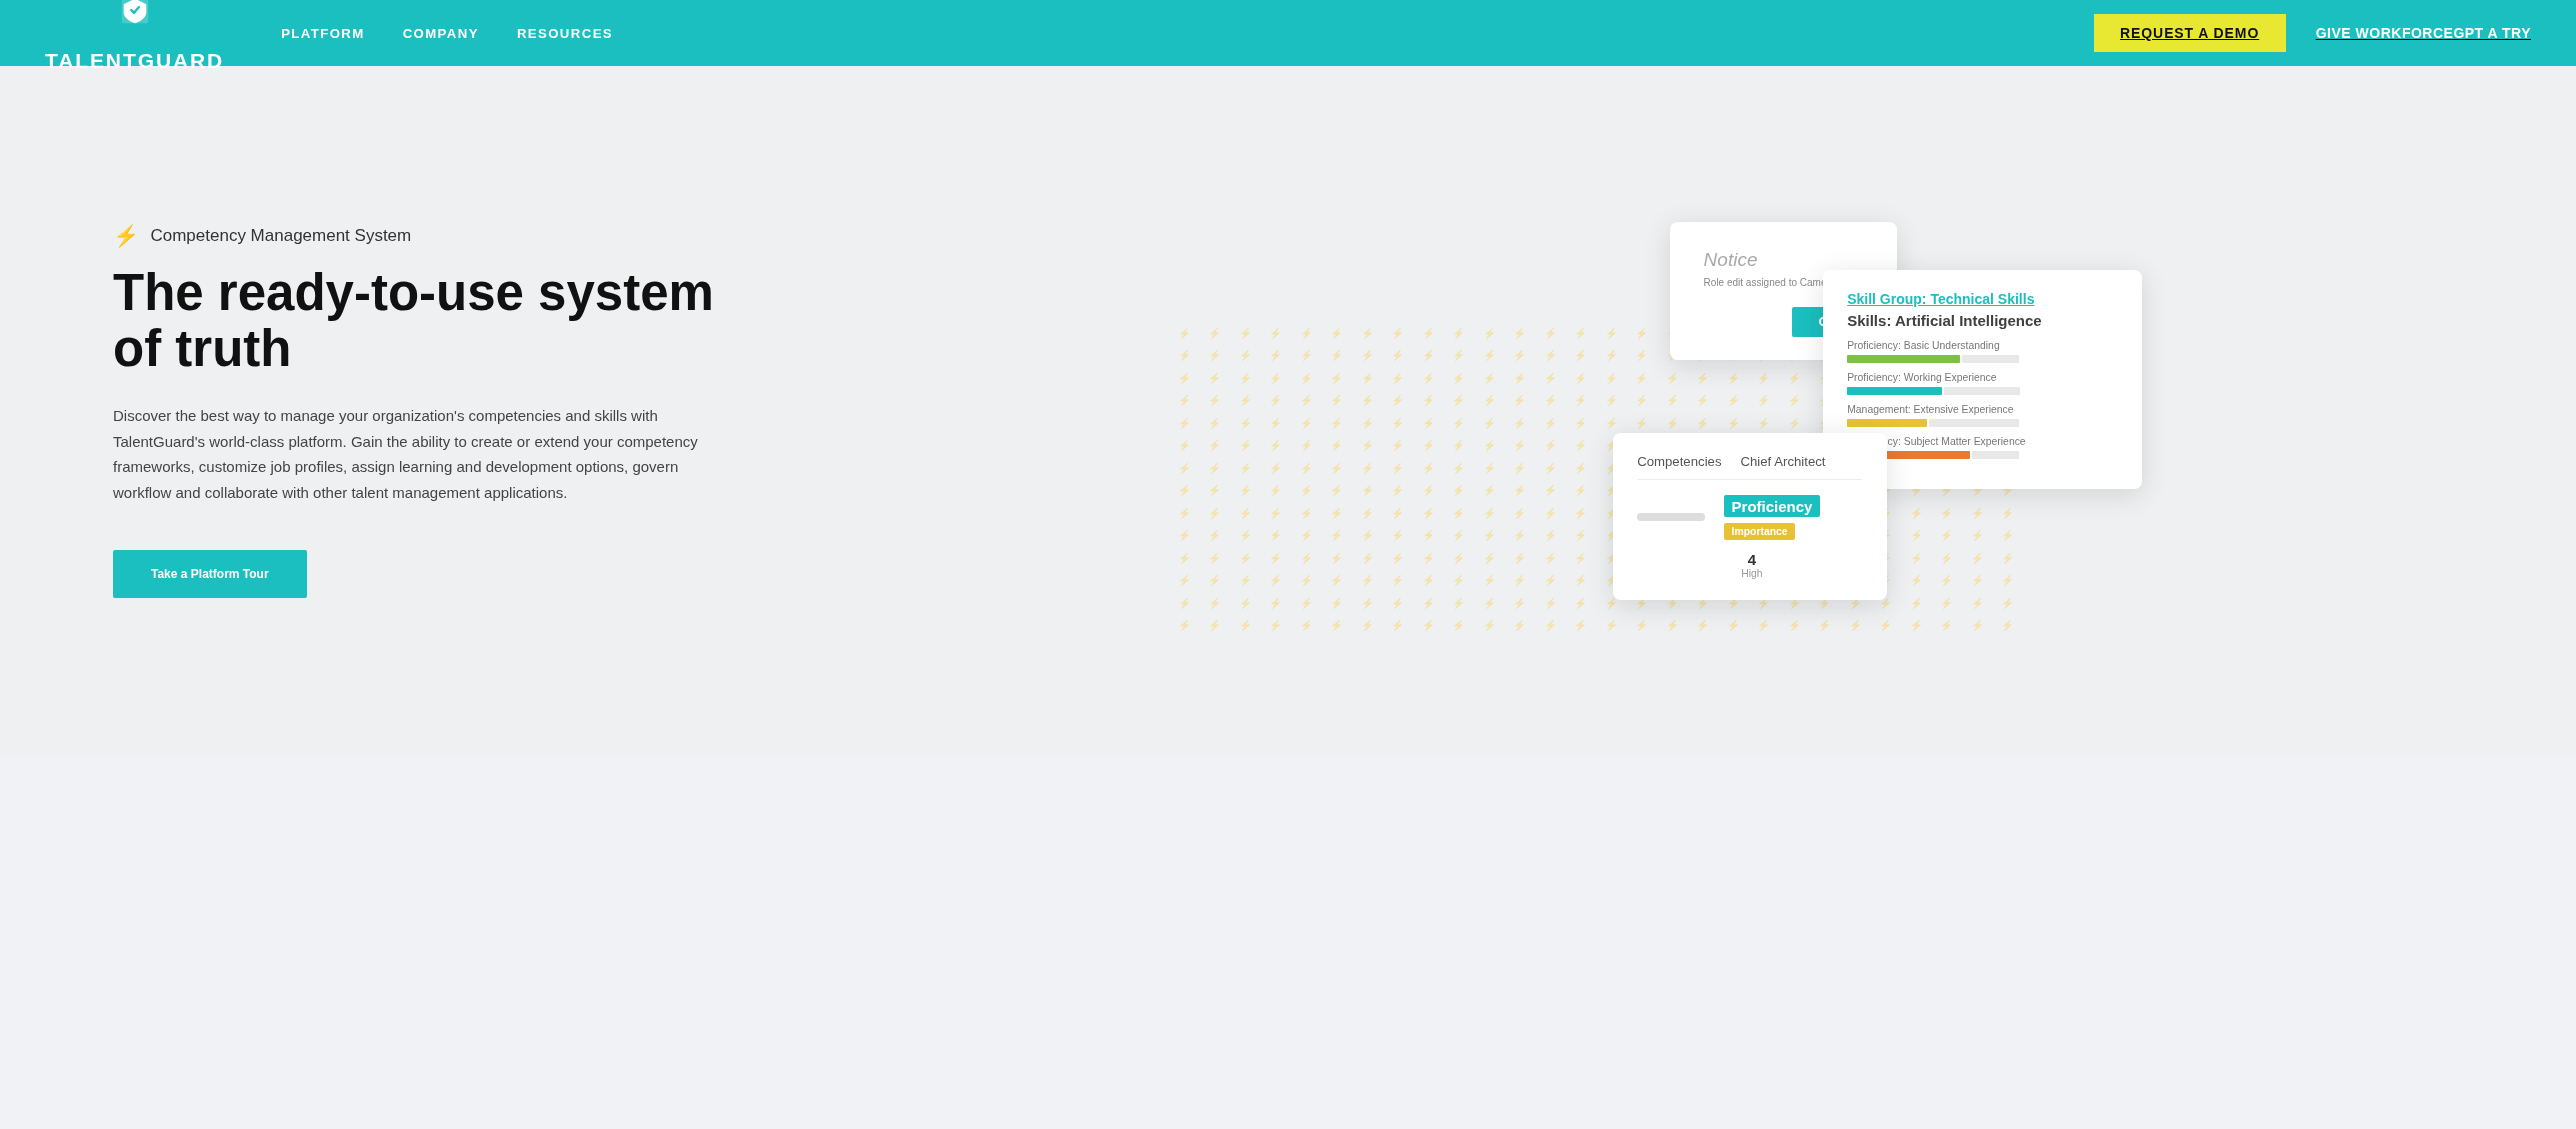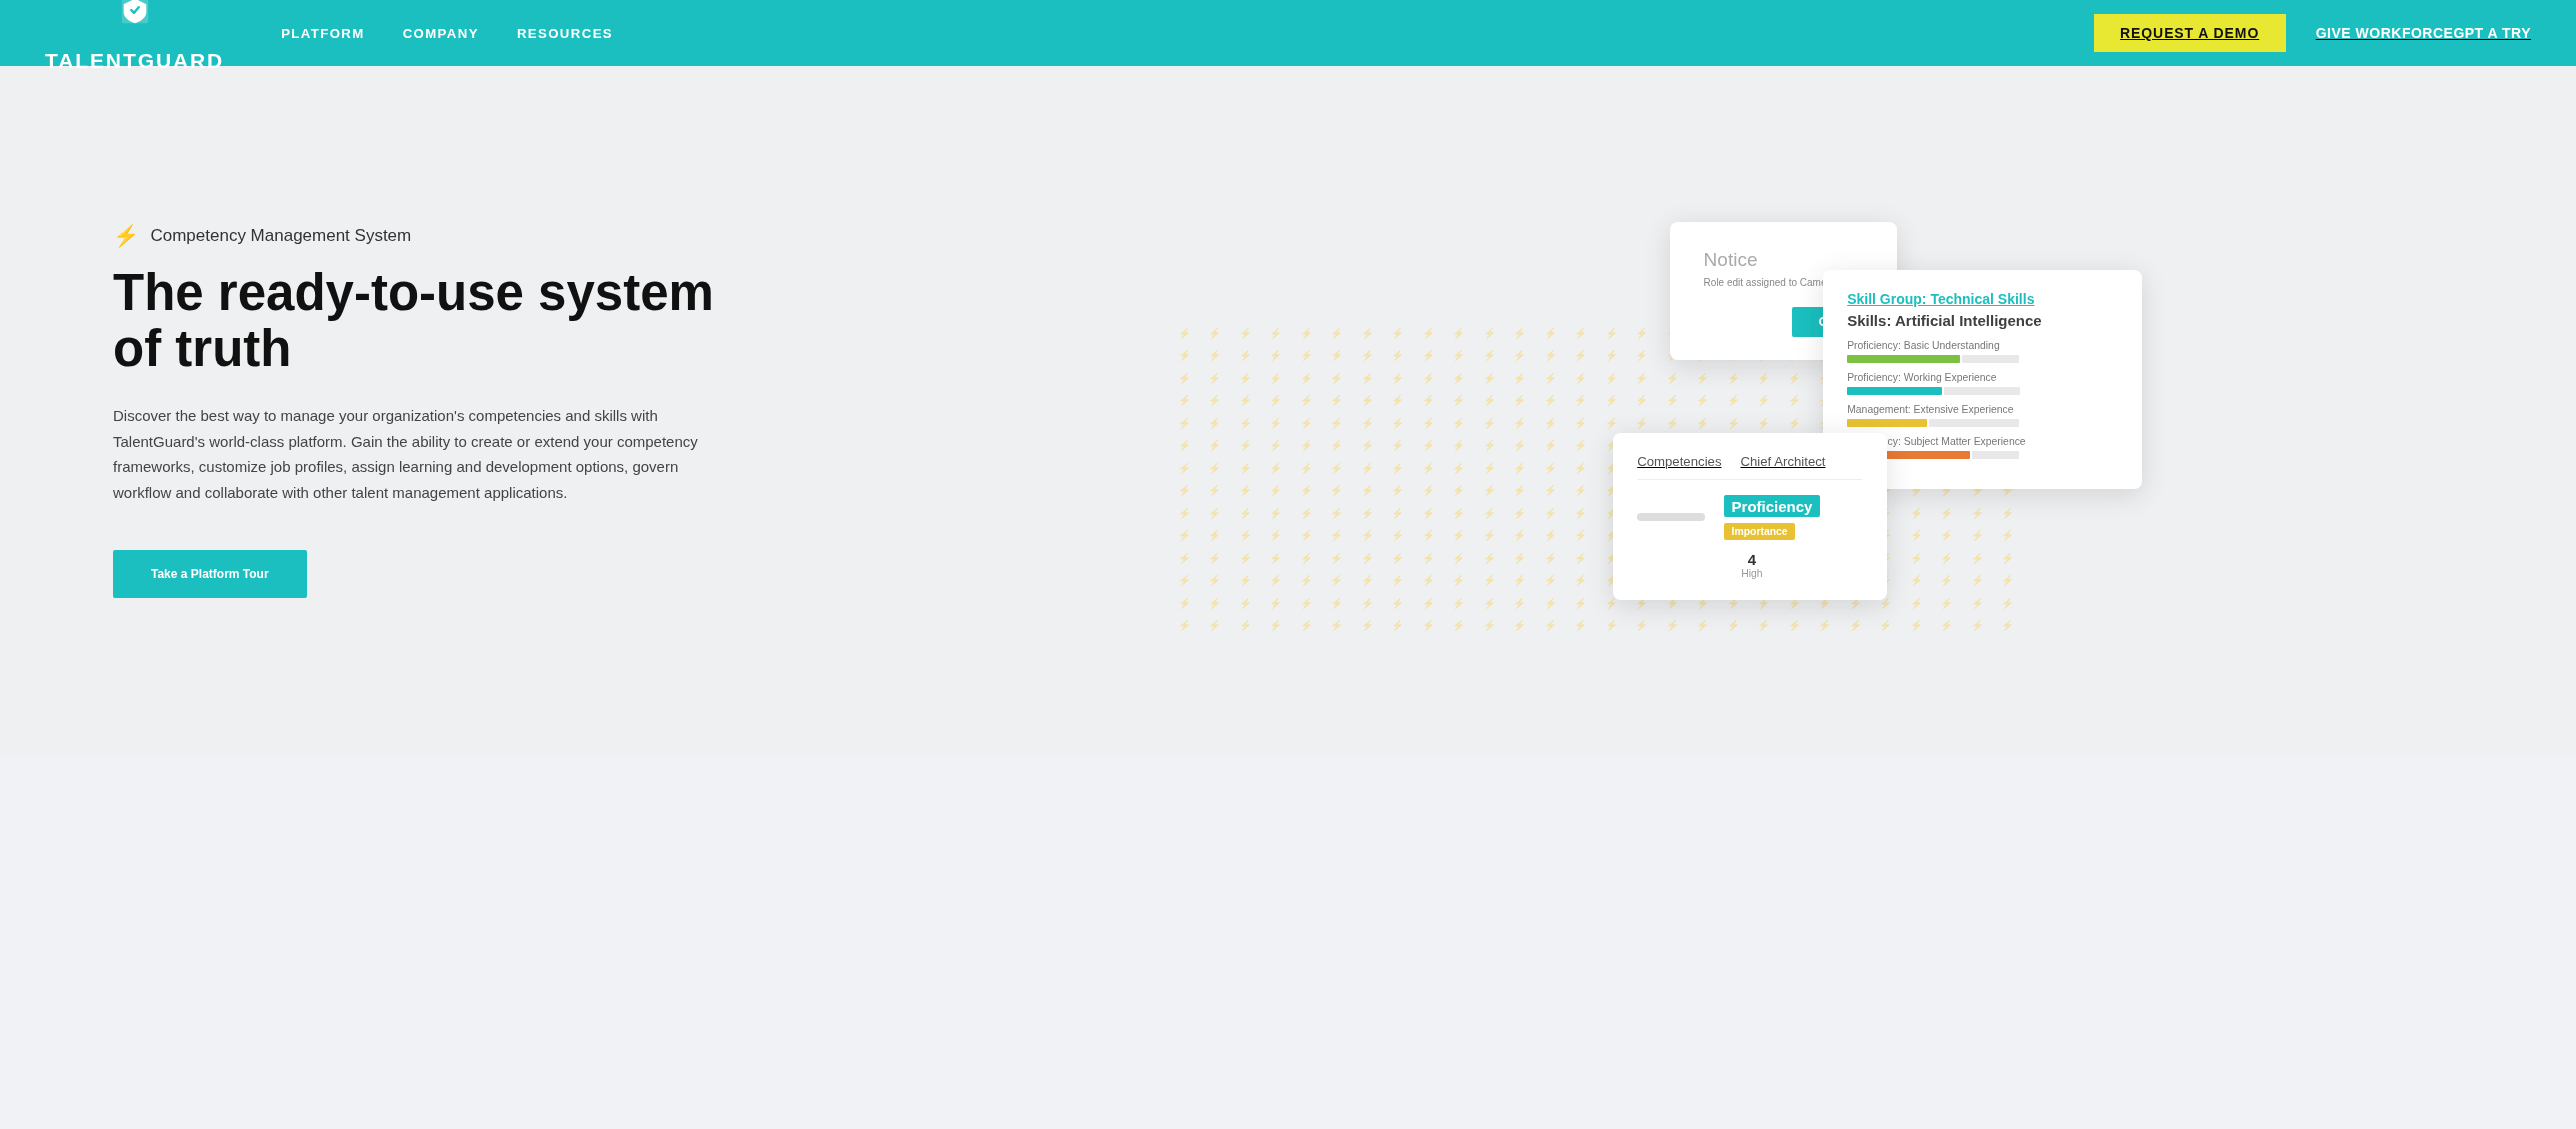--- a/index.html
+++ b/index.html
@@ -179,20 +179,21 @@
       padding: 26.5px 34px 23px;
       box-shadow: 0 5.7px 28px rgba(0,0,0,0.12);
       width: 227px;
       z-index: 6;
     }
     .card-notice-title {
       font-size: 19px;
       color: #aaa;
       font-weight: 400;
       margin-bottom: 6px;
+      font-style: italic;
     }
     .card-notice-text {
       font-size: 10px;
       color: #888;
       margin-bottom: 19px;
     }
     .btn-ok {
       background: #1bbfbf;
       color: #fff;
       border: none;
@@ -267,21 +268,20 @@
       box-shadow: 0 5.7px 28px rgba(0,0,0,0.12);
       width: 274px;
       z-index: 8;
     }
     .card-comp-header {
       display: flex;
       gap: 19px;
       margin-bottom: 15px;
       border-bottom: 0.9px solid #eee;
       padding-bottom: 9.5px;
-      text-decoration: underline;
     }
     .card-comp-col {
       font-size: 13.2px;
       color: #555;
       font-weight: 500;
     }
     .card-comp-body {
       display: flex;
       gap: 19px;
       align-items: center;

